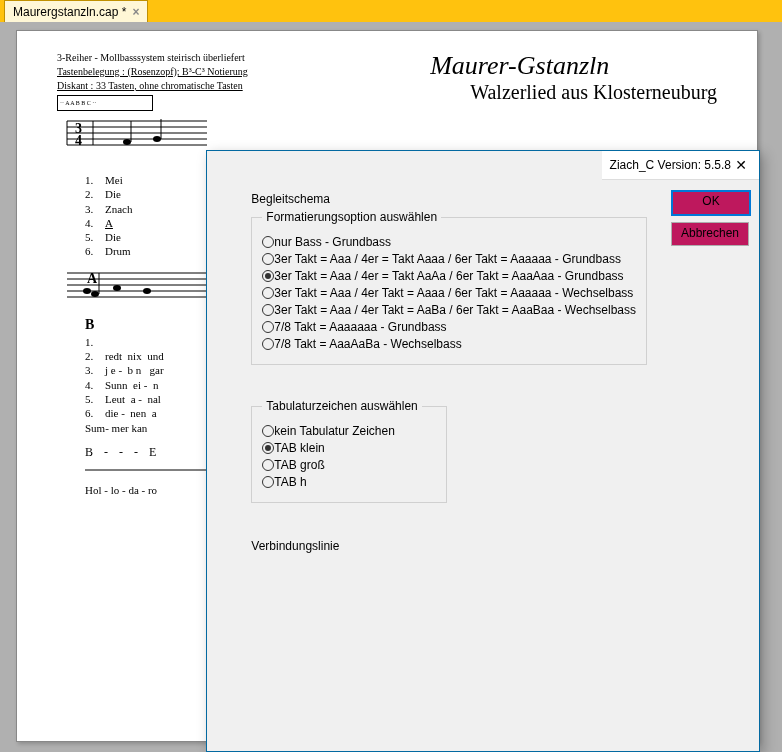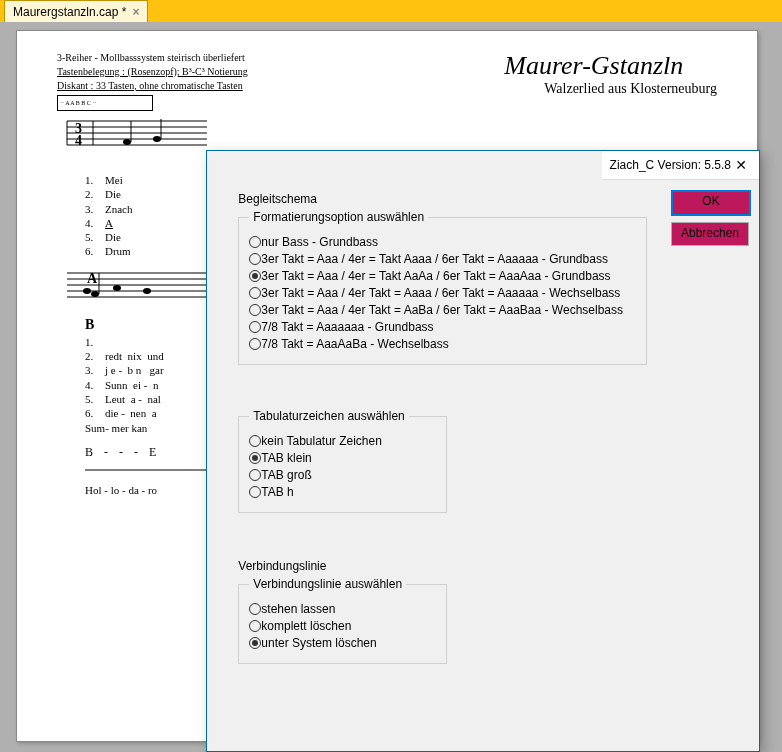--- a/index.html
+++ b/index.html
@@ -72,21 +72,21 @@
   }
   .sheet-meta u { text-decoration: underline; }
   .sheet-title {
     font-family: "Times New Roman", serif;
     font-weight: normal;
     font-style: italic;
     font-size: 26px;
     margin-left: -60px;
   }
   .sheet-sub {
-    font-size: 14px;
+    font-size: 20px;
     margin-left: -20px;
   }
   .small-box {
     border: 1px solid #000;
     width: 90px;
     height: 14px;
     margin-top: 2px;
     font-size: 6px;
     display: flex;
     align-items: center;
@@ -162,22 +162,22 @@
   .btn.primary {
     border: 2px solid #0078d7;
     line-height: 18px;
   }
   .group-label {
     font-size: 12px;
     margin: 2px 0 4px 4px;
   }
   fieldset {
     border: 1px solid #d0d0d0;
-    margin: 0 100px 16px 4px;
-    padding: 8px 23px 10px 10px;
+    margin: 0 100px 6px 4px;
+    padding: 8px 10px 10px 10px;
   }
   fieldset.narrow { margin-right: 300px; }
   legend {
     font-size: 12px;
     padding: 0 4px;
   }
   .radio-row {
     display: flex;
     align-items: center;
     gap: 0;
@@ -400,31 +400,14 @@
           <div class="radio-row">
             <span class="radio"></span>
             <span>TAB h</span>
           </div>
         </div>
     </fieldset>
 
     <div class="section-gap"></div>
 
     <div class="group-label">Verbindungslinie</div>
-    <fieldset class="narrow">
-      <legend>Verbindungslinie auswählen</legend>
-      <div id="g3">
-          <div class="radio-row">
-            <span class="radio"></span>
-            <span>stehen lassen</span>
-          </div>
-          <div class="radio-row">
-            <span class="radio"></span>
-            <span>komplett löschen</span>
-          </div>
-          <div class="radio-row">
-            <span class="radio sel"></span>
-            <span>unter System löschen</span>
-          </div>
-        </div>
-    </fieldset>
   </div>
 </div>
 
 </body></html>

